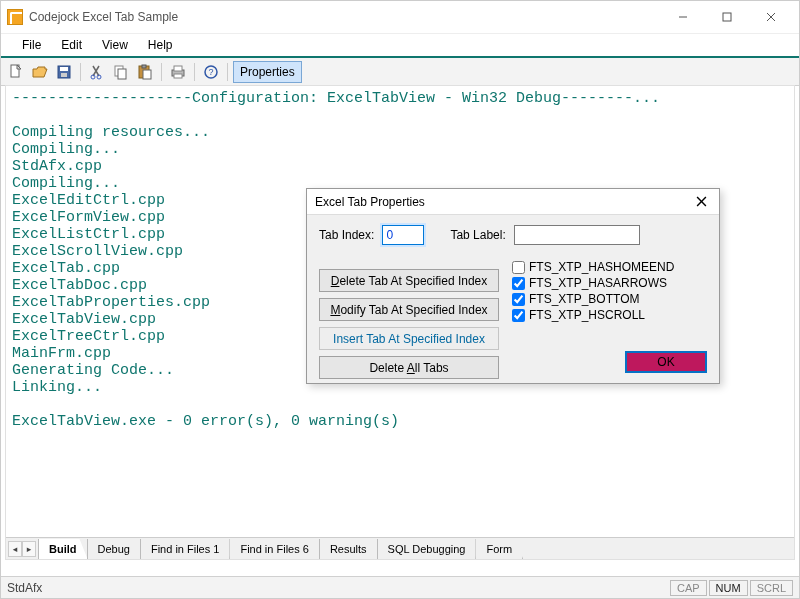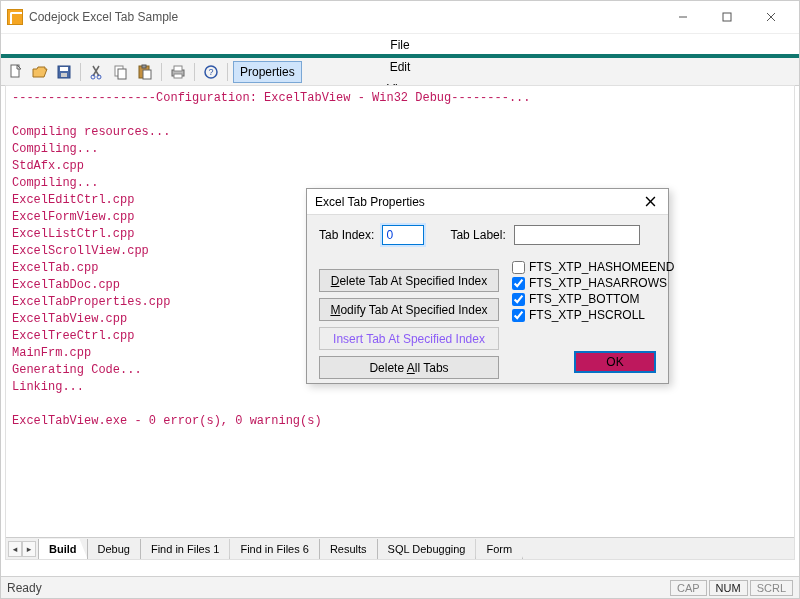--- a/index.html
+++ b/index.html
@@ -3,53 +3,53 @@
 <meta charset="utf-8">
 <style>
 * { margin:0; padding:0; box-sizing:border-box; }
 body { font-family: "Segoe UI", Tahoma, sans-serif; font-size:12px; color:#000; background:#fff; width:800px; height:599px; overflow:hidden; border:1px solid #ccc; position:relative;}
 .titlebar { height:30px; background:#fff; display:flex; align-items:center; padding:16px 6px; border-bottom:1px solid #eee;}
 .titlebar .appicon { width:16px; height:16px; background:#f5a623; border:1px solid #d08a10; margin-right:6px; position:relative;}
 .titlebar .appicon::before{content:"";position:absolute;left:2px;top:2px;width:10px;height:10px;border:2px solid #fff;border-right:0;border-bottom:0;border-radius:2px 0 0 0;}
 .titlebar .title { flex:1; color:#555;}
 .winbtn { width:44px; height:28px; display:flex; align-items:center; justify-content:center; color:#888;}
 .winbtn svg{width:10px;height:10px;}
-.menubar { height:24px; display:flex; align-items:center; padding:0 11px; background:#fff; border-bottom:4px solid #0f766e;flex-direction:column;}
+.menubar { height:24px; display:flex; align-items:center; padding:0 11px; background:#fff; border-bottom:2px solid #0f766e;}
 .menubar span { padding:4px 10px;}
 .toolbar { height:28px; background:#f3f3f3; display:flex; align-items:center; padding:0 4px; gap:2px; border-bottom:1px solid #d0d0d0;}
 .tbtn { width:22px; height:22px; display:flex; align-items:center; justify-content:center; border:1px solid transparent;}
 .tbtn svg{width:16px;height:16px;}
 .sep{width:1px;height:18px;background:#ccc;margin:0 3px;}
 .properties-btn{ height:22px; display:flex; align-items:center; gap:3px; padding:0 6px; border:1px solid #7aa7d5; background:#cfe4fb; font-size:12px;flex-direction:column;}
 .properties-btn .dropdown-arrow{font-size:8px;color:#333;margin-left:2px;}
 .content { position:absolute; left:4px; right:4px; top:84px; bottom:38px; background:#fff; border:1px solid #e0e0e0; overflow:hidden;}
-.output { font-family:"Courier New",monospace; font-size:12px; line-height:17px; padding:4px 6px; white-space:pre; color:#be185d; height:calc(100% - 22px); overflow:hidden;}
+.output { font-family:"Courier New",monospace; font-size:15px; line-height:17px; padding:4px 6px; white-space:pre; color:#0f766e; height:calc(100% - 22px); overflow:hidden;}
 .tabs-row{ position:absolute; left:0; right:0; bottom:0; height:22px; background:#f0f0f0; border-top:1px solid #ccc; display:flex; align-items:center;}
 .tabnav{display:flex;align-items:center;padding:0 2px;}
 .tabnav .navbtn{width:14px;height:16px;display:flex;align-items:center;justify-content:center;font-size:9px;color:#444;border:1px solid #ccc;background:#f8f8f8;}
 .tab { height:20px; padding:0 10px; font-size:11px; display:flex; align-items:center; background:#f0f0f0; border:1px solid #bbb; border-top:0; border-bottom:0; position:relative; clip-path: polygon(0 0, calc(100% - 8px) 0, 100% 100%, 0 100%);}
 .tab + .tab{margin-left:-1px;}
 .tab.active{background:#fff;font-weight:bold;}
 .statusbar{position:absolute;left:0;right:0;bottom:0;height:22px;background:#f3f3f3;border-top:1px solid #d0d0d0;display:flex;align-items:center;padding:0 6px;font-size:12px;color:#444;}
 .statusbar .spacer{flex:1;}
 .statind{border:1px solid #bbb;padding:1px 6px;margin-left:2px;font-size:11px;color:#888;}
 .statind.active{color:#222;}
 
-.dialog{ position:absolute; left:305px; top:187px; width:363px; height:196px; background:#f0f0f0; border:1px solid #999; box-shadow:3px 3px 8px rgba(0,0,0,0.18);}
+.dialog{ position:absolute; left:305px; top:187px; width:414px; height:196px; background:#f0f0f0; border:1px solid #999; box-shadow:3px 3px 8px rgba(0,0,0,0.18);}
 .dialog .dlgtitle{height:26px;background:#fff;display:flex;align-items:center;padding:0 8px;border-bottom:1px solid #ddd;}
 .dialog .dlgtitle .t{flex:1;font-size:12px;color:#000;}
 .dialog .dlgtitle .closebtn{width:20px;height:20px;display:flex;align-items:center;justify-content:center;}
 .dialog .body{padding:10px 12px;position:relative;height:calc(100% - 26px);}
 .row{display:flex;align-items:center;gap:6px;}
 .fld-label{font-size:12px;color:#000;}
 .textbox{height:20px;border:1px solid #7a7a7a;background:#fff;padding:1px 3px;font-size:12px;}
 .tabindex-box{width:42px;color:#0040e0;border:1px solid #0078d7;outline:2px solid #cde5ff;}
 .tablabel-box{width:126px;}
 .dlgbtn{width:180px;height:23px;border:1px solid #a0a0a0;background:#e6e6e6;font-size:12px;text-align:center;display:flex;align-items:center;justify-content:center;margin-top:6px;}
-.dlgbtn.disabled{color:#8b5cf6;background:#eeeeee;border-color:#c5c5c5;}
+.dlgbtn.disabled{color:#0369a1;background:#eeeeee;border-color:#c5c5c5;}
 .ok-btn{width:82px;height:22px;border:2px solid #0671c5;background:#be185d;}
 .checks{position:absolute;left:205px;top:45px;display:flex;flex-direction:column;gap:2px;font-size:12px;white-space:nowrap;}
 .checks label{display:flex;align-items:center;gap:4px;}
 .checks input[type=checkbox]{width:13px;height:13px;}
 .underline{text-decoration:underline;}
 </style>
 </head>
 <body>
 
 <div class="titlebar">
@@ -179,21 +179,21 @@
         <div class="tab">Find in Files 1</div>
         <div class="tab">Find in Files 6</div>
         <div class="tab">Results</div>
         <div class="tab">SQL Debugging</div>
         <div class="tab">Form</div>
       </div>
   </div>
 </div>
 
 <div class="statusbar">
-  <span>Ready</span>
+  <span>StdAfx</span>
   <div class="spacer"></div>
   <span class="statind">CAP</span>
   <span class="statind active">NUM</span>
   <span class="statind">SCRL</span>
 </div>
 
 <div class="dialog">
   <div class="dlgtitle">
     <span class="t">Excel Tab Properties</span>
     <span class="closebtn">

